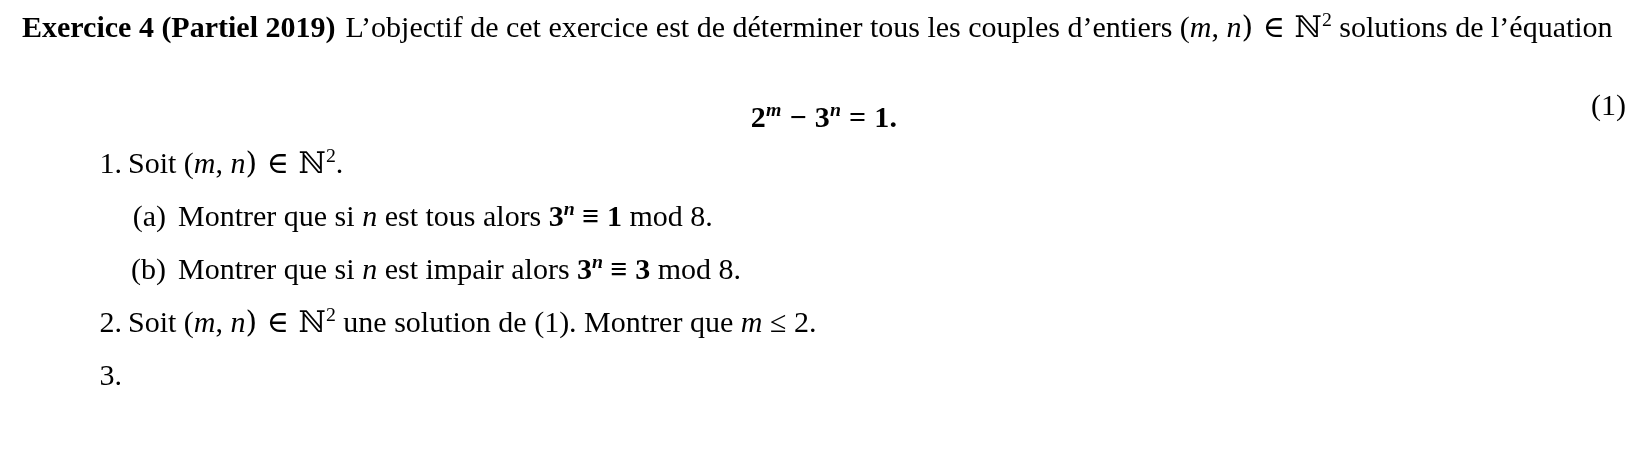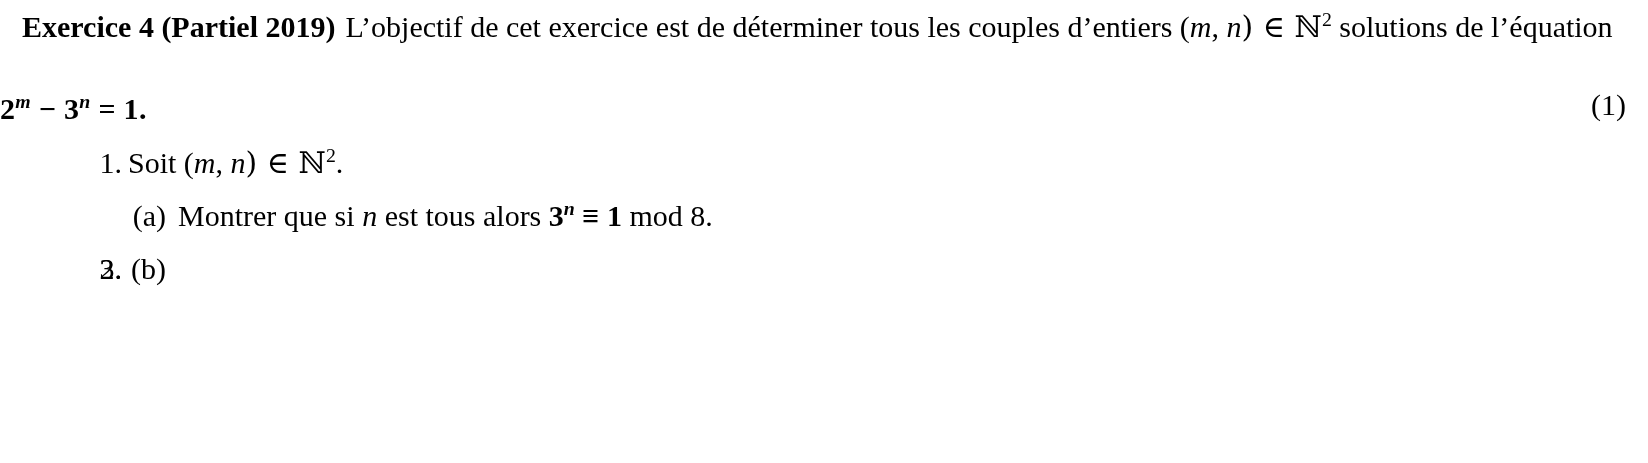--- a/index.html
+++ b/index.html
@@ -40,23 +40,23 @@
   .eqline {
     position: absolute;
     left: 0;
     top: 88px;
     width: 1648px;
     height: 46px;
   }
   .equation {
     position: absolute;
     left: 0;
-    top: 4px;
+    top: 12px;
     width: 1648px;
-    text-align: left;
+    text-align: center;
     font-size: 30px;
     font-weight: bold;
     letter-spacing: 0.3px;
   }
   .eqnum {
     position: absolute;
     right: 22px;
     top: 0;
     font-size: 30px;
   }
@@ -122,18 +122,18 @@
   </div>
 
   <div class="eqline">
     <div class="equation"><span>2</span><span class="up mi">m</span><span> − </span><span>3</span><span class="up mi">n</span><span> = 1.</span></div>
     <div class="eqnum">(1)</div>
   </div>
 
   <div class="list">
       <div class="item lvl1"><span class="marker-lbl">1.</span><span class="body-text"><span>Soit (</span><span class="mi">m</span><span>, </span><span class="mi">n</span><span class="bb">) ∈ ℕ</span><span class="up">2</span><span>.</span></span></div>
       <div class="item lvl2"><span class="marker-lbl">(a)</span><span class="body-text"><span>Montrer que si </span><span class="mi">n</span><span> est tous alors </span><span class="bold">3</span><span class="up bold mi">n</span><span class="bold"> ≡ 1</span><span>   mod 8</span><span>.</span></span></div>
-      <div class="item lvl2"><span class="marker-lbl">(b)</span></div>
-      <div class="item lvl1"><span class="marker-lbl">2.</span></div>
+      <div class="item lvl2"><span class="marker-lbl">(b)</span><span class="body-text"><span>Montrer que si </span><span class="mi">n</span><span> est impair alors </span><span class="bold">3</span><span class="up bold mi">n</span><span class="bold"> ≡ 3</span><span>   mod 8</span><span>.</span></span></div>
+      <div class="item lvl1"><span class="marker-lbl">2.</span><span class="body-text"><span>Soit (</span><span class="mi">m</span><span>, </span><span class="mi">n</span><span class="bb">) ∈ ℕ</span><span class="up">2</span><span> une solution de (1). Montrer que </span><span class="mi">m</span><span> ≤ 2.</span></span></div>
       <div class="item lvl1"><span class="marker-lbl">3.</span></div>
     </div>
 
 </div>
 
 </body></html>

